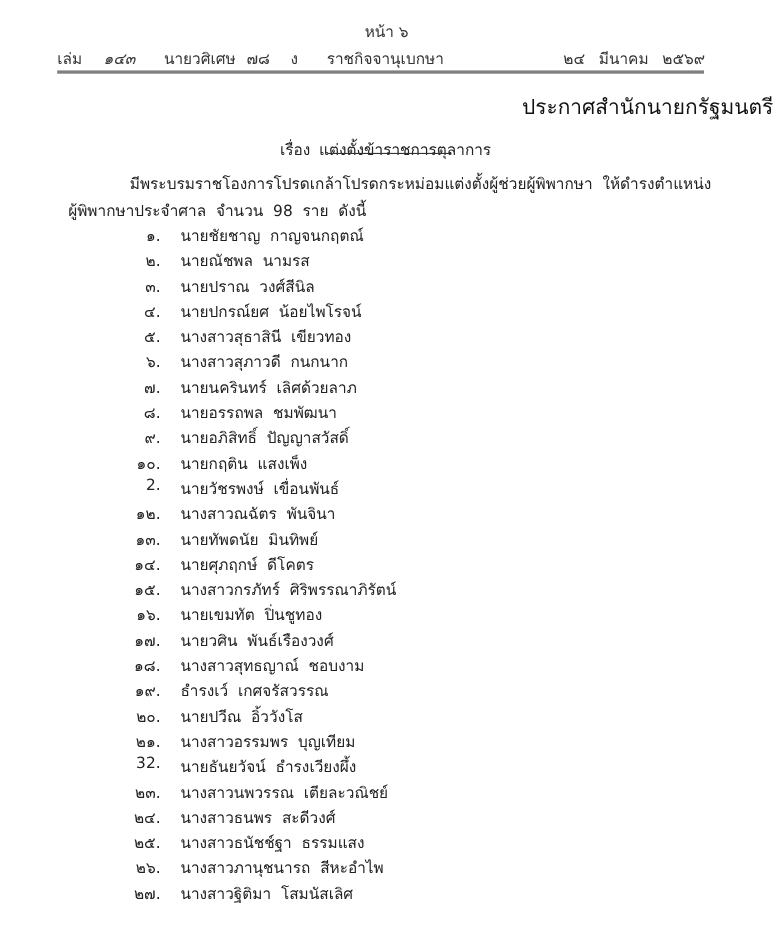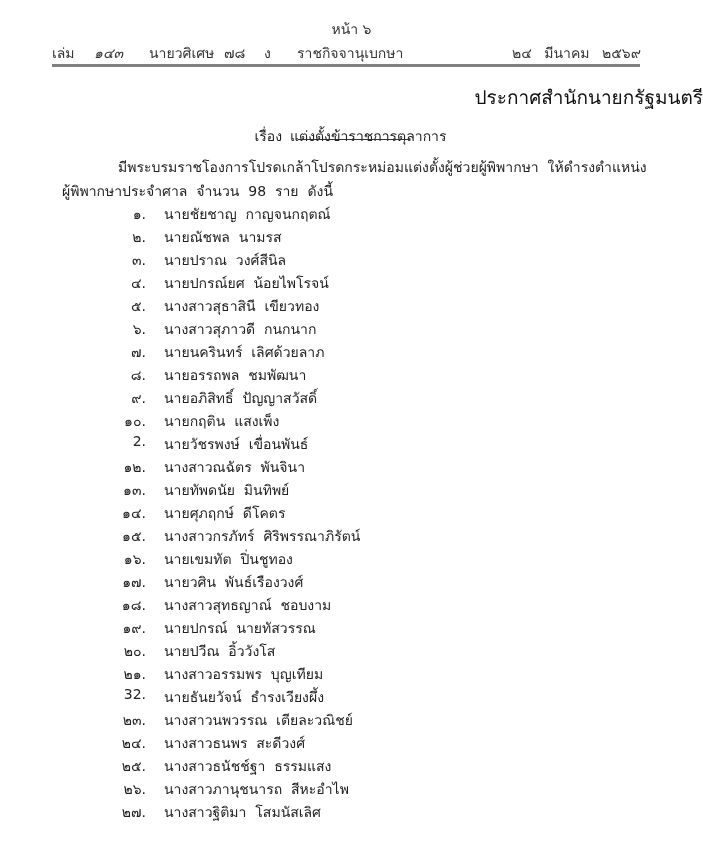--- a/index.html
+++ b/index.html
@@ -188,21 +188,21 @@
   <li class="name-item" style="top:391px">
       <div class="name-num-wrap">
         <span class="name-num">๑๘.</span>
       </div>
       <span class="name-text" style="white-space:pre">นางสาวสุทธญาณ์  ชอบงาม</span>
     </li>
   <li class="name-item" style="top:414px">
       <div class="name-num-wrap">
         <span class="name-num">๑๙.</span>
       </div>
-      <span class="name-text" style="white-space:pre">นายปกรณ์  นายทัสวรรณ</span>
+      <span class="name-text" style="white-space:pre">ธำรงเว์  เกศจรัสวรรณ</span>
     </li>
   <li class="name-item" style="top:437px">
       <div class="name-num-wrap">
         <span class="name-num">๒๐.</span>
       </div>
       <span class="name-text" style="white-space:pre">นายปวีณ  อิ้ววังโส</span>
     </li>
   <li class="name-item" style="top:460px">
       <div class="name-num-wrap">
         <span class="name-num">๒๑.</span>

